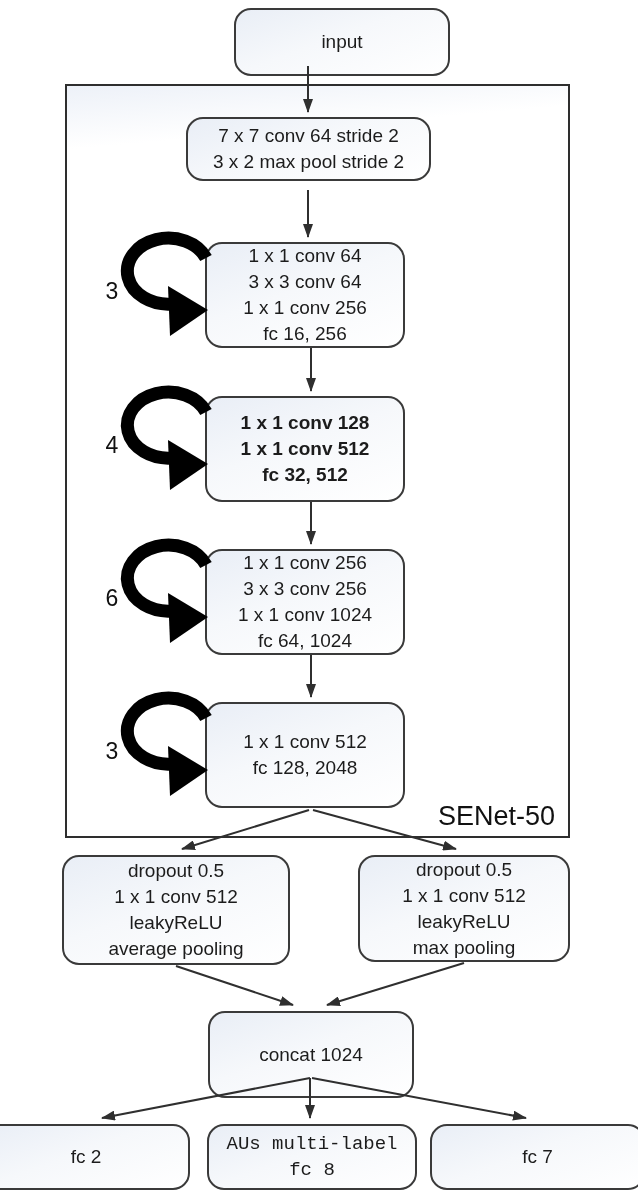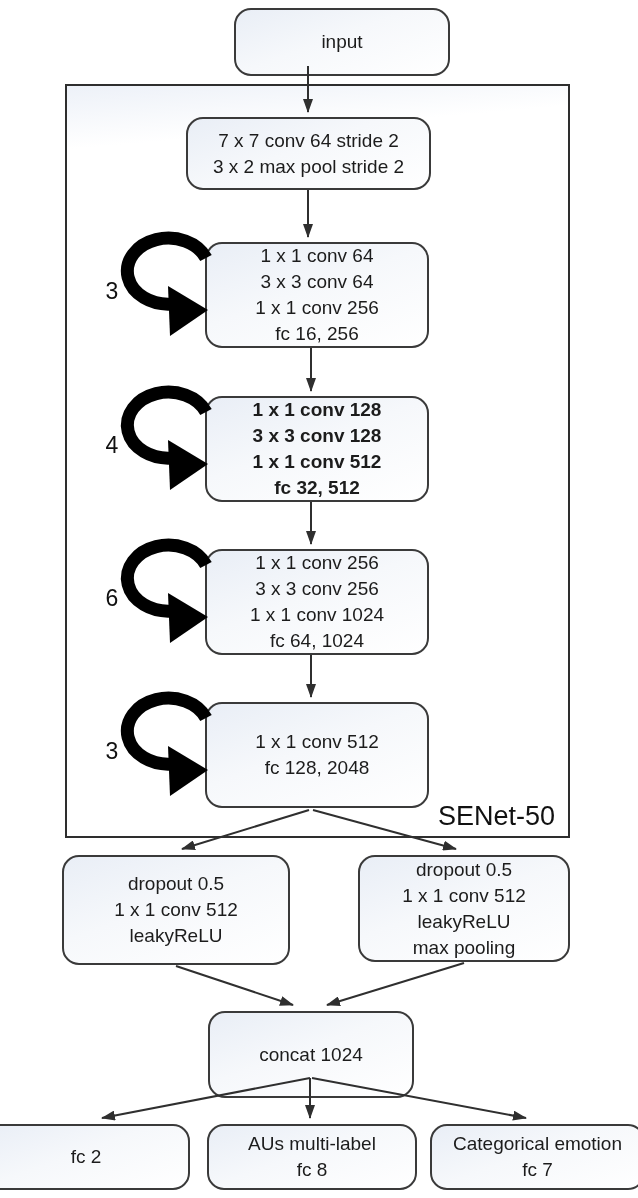--- a/index.html
+++ b/index.html
@@ -18,39 +18,39 @@
     position:absolute;box-sizing:border-box;
     border:2px solid #2e2e2e;border-radius:0;
     background:linear-gradient(175deg,#edf1f8 0%,#ffffff 8%);
   }
   #input-box{left:202px;top:8px;width:216px;height:68px;margin-left:32px;}
   #senet-container{left:65px;top:84px;width:505px;height:754px;}
   #senet-label{
     position:absolute;left:438px;top:801px;width:120px;text-align:left;
     font-size:27px;color:#111111;
   }
-  #stem-box{left:186px;top:117px;width:245px;height:73px;}
-  .res-block{left:205px;width:224px;height:106px;text-align:right;}
+  #stem-box{left:186px;top:117px;width:245px;height:64px;}
+  .res-block{left:205px;width:200px;height:106px;text-align:right;}
   #block-1{top:242px;}
   #block-2{top:396px;font-weight:bold;}
   #block-3{top:549px;}
   #block-4{top:702px;}
   .repeat-label{
     position:absolute;width:40px;text-align:center;font-size:23px;color:#111111;
   }
   #repeat-1{left:92px;top:278px;}
   #repeat-2{left:92px;top:432px;}
   #repeat-3{left:92px;top:585px;}
   #repeat-4{left:92px;top:738px;}
   #branch-avg{left:62px;top:855px;width:228px;height:110px;}
   #branch-max{left:358px;top:855px;width:212px;height:107px;}
   #concat-box{left:208px;top:1011px;width:206px;height:87px;}
   .output-box{top:1124px;height:66px;}
   #output-valence{left:-18px;width:208px;}
-  #output-aus{left:207px;width:210px;}
+  #output-aus{left:207px;width:210px;font-family:Liberation Mono, monospace;}
   #output-emotion{left:430px;width:215px;}
   #connectors{
     position:absolute;left:0;top:0;width:638px;height:1198px;
     pointer-events:none;
   }
 </style>
 </head>
 <body>
 
 <div class="canvas">
@@ -67,21 +67,20 @@
   </div>
 
   <div class="box res-block" id="block-1">
     <div>1 x 1 conv 64</div>
     <div>3 x 3 conv 64</div>
     <div>1 x 1 conv 256</div>
     <div>fc 16, 256</div>
   </div>
   <div class="box res-block" id="block-2">
     <div>1 x 1 conv 128</div>
-    <div>3 x 3 conv 128</div>
     <div>1 x 1 conv 512</div>
     <div>fc 32, 512</div>
   </div>
   <div class="box res-block" id="block-3">
     <div>1 x 1 conv 256</div>
     <div>3 x 3 conv 256</div>
     <div>1 x 1 conv 1024</div>
     <div>fc 64, 1024</div>
   </div>
   <div class="box res-block" id="block-4">
@@ -93,41 +92,41 @@
   <div class="repeat-label" id="repeat-2">4</div>
   <div class="repeat-label" id="repeat-3">6</div>
   <div class="repeat-label" id="repeat-4">3</div>
 
   <div id="senet-label">SENet-50</div>
 
   <div class="box" id="branch-avg">
     <div>dropout 0.5</div>
     <div>1 x 1 conv 512</div>
     <div>leakyReLU</div>
+    <div>average pooling</div>
   </div>
   <div class="box" id="branch-max">
     <div>dropout 0.5</div>
     <div>1 x 1 conv 512</div>
     <div>leakyReLU</div>
     <div>max pooling</div>
   </div>
 
   <div class="box" id="concat-box">
     <div>concat 1024</div>
   </div>
 
   <div class="box output-box" id="output-valence">
     <div>fc 2</div>
   </div>
   <div class="box output-box" id="output-aus">
     <div>AUs multi-label</div>
     <div>fc 8</div>
   </div>
   <div class="box output-box" id="output-emotion">
-    <div>Categorical emotion</div>
     <div>fc 7</div>
   </div>
 
   <svg id="connectors" viewBox="0 0 638 1198" xmlns="http://www.w3.org/2000/svg">
     <defs>
       <marker id="ah" markerWidth="7" markerHeight="5" refX="6.5" refY="2.5" orient="auto">
         <path d="M0,0 L7,2.5 L0,5 z" fill="#2f2f2f"></path>
       </marker>
     </defs>
 

